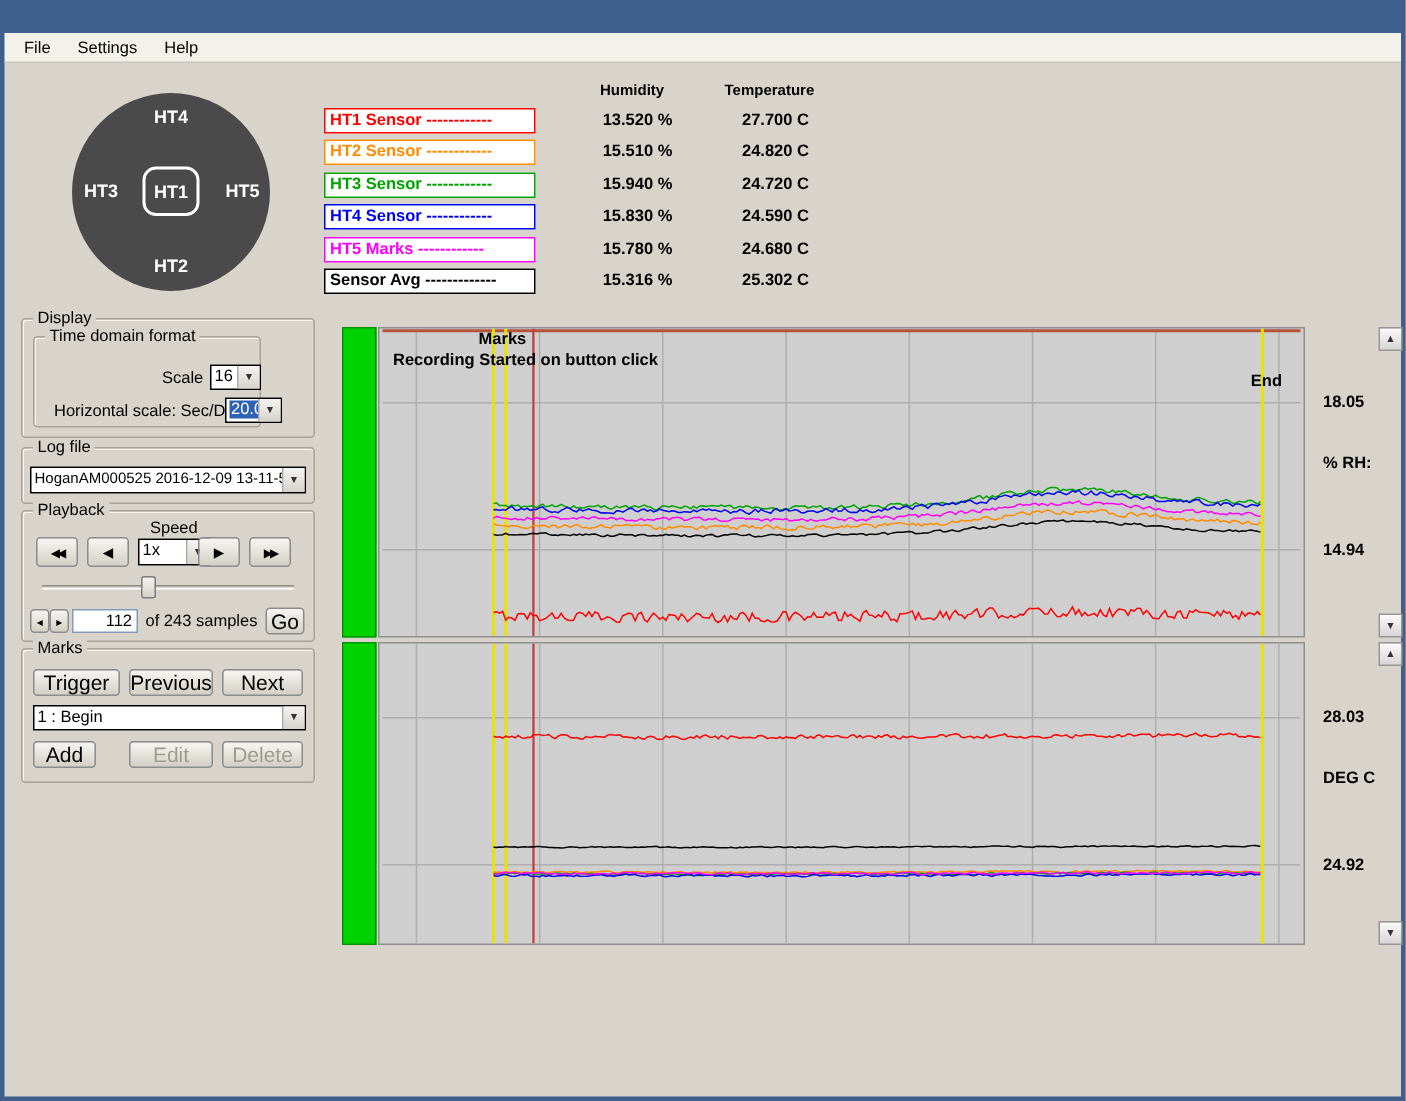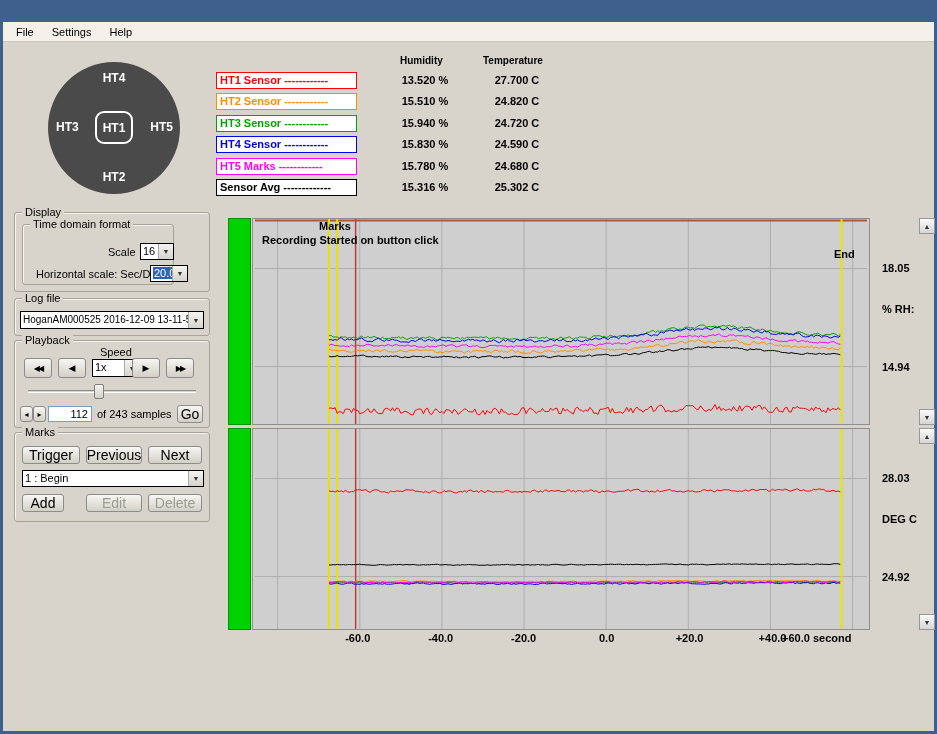--- a/index.html
+++ b/index.html
@@ -267,28 +267,19 @@
 
   <div class="marker-label" id="begin-label" style="top: 220px; transform: translateX(-50%); left: 334.953px;">Marks</div>
   <div class="marker-label" style="left:262px;top:234px;">Recording Started on button click</div>
   <div class="marker-label" id="end-label" style="top: 248px; transform: translateX(-50%); left: 844.285px;">End</div>
 
   <div class="sbtn" style="top:218px;">▲</div>
   <div class="sbtn" style="top:409px;">▼</div>
   <div class="sbtn" style="top:428px;">▲</div>
   <div class="sbtn" style="top:614px;">▼</div>
 
-  <div id="xaxis">
-      <div class="xlab" style="left: 357.765px; transform: translateX(-50%);">-60.0</div>
-      <div class="xlab" style="left: 440.718px; transform: translateX(-50%);">-40.0</div>
-      <div class="xlab" style="left: 523.671px; transform: translateX(-50%);">-20.0</div>
-      <div class="xlab" style="left: 606.624px; transform: translateX(-50%);">0.0</div>
-      <div class="xlab" style="left: 689.577px; transform: translateX(-50%);">+20.0</div>
-      <div class="xlab" style="left: 772.53px; transform: translateX(-50%);">+40.0</div>
-      <div class="xlab" style="left: 851.483px; transform: translateX(-100%);">+60.0 second</div>
-    </div>
 <div class="ylab" style="top: 262px;">18.05</div>
     <div class="ylab" style="top: 361px;">14.94</div>
     <div class="ylab" style="top: 303px;">% RH:</div>
     <div class="ylab" style="top: 472px;">28.03</div>
     <div class="ylab" style="top: 571px;">24.92</div>
     <div class="ylab" style="top: 513px;">DEG C</div>
   </div>
 
 </body></html>

